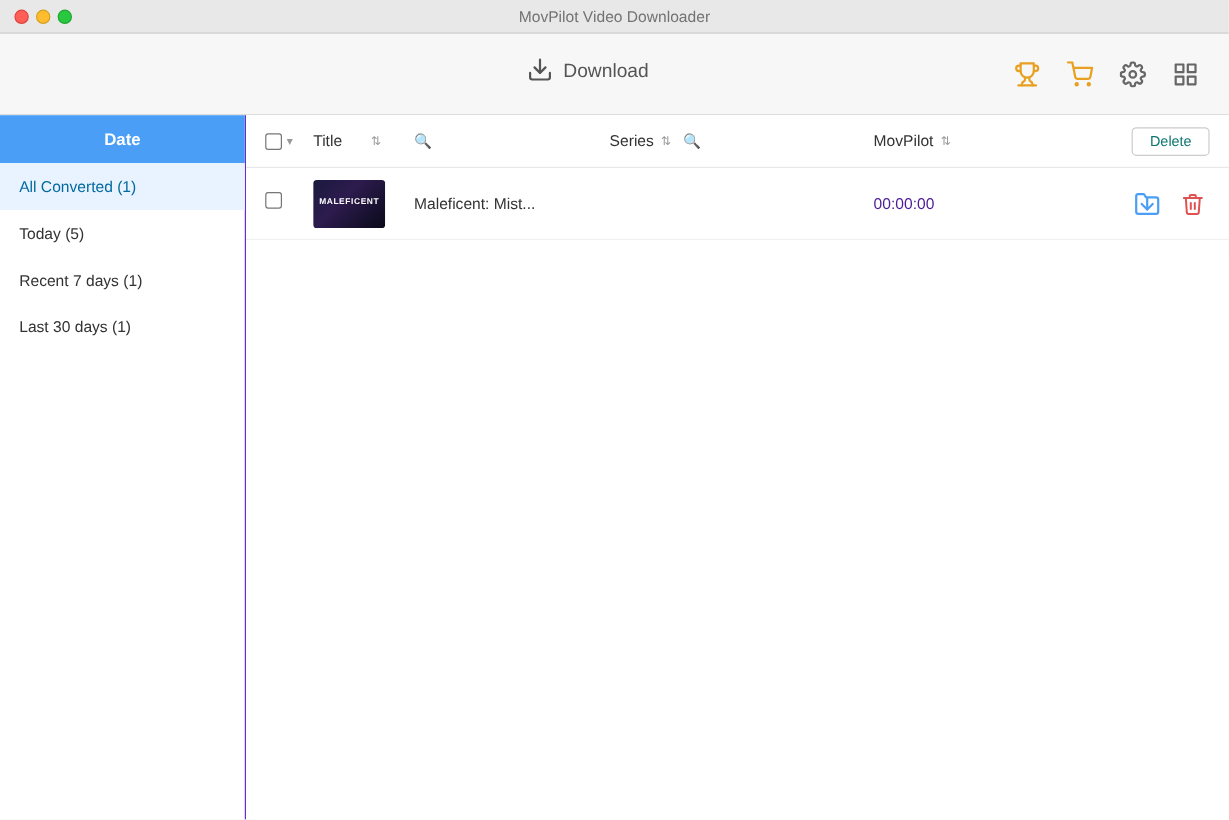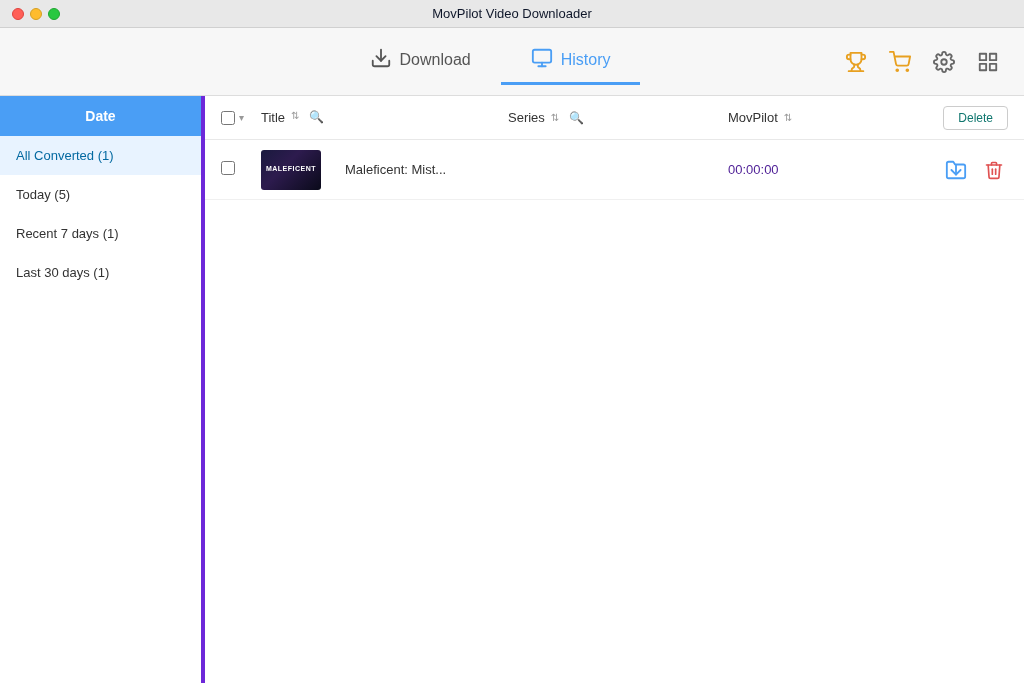--- a/index.html
+++ b/index.html
@@ -16,21 +16,21 @@
       height: 28px;
       background: #e8e8e8;
       display: flex;
       align-items: center;
       justify-content: center;
       position: relative;
       border-bottom: 1px solid #d0d0d0;
     }
     .titlebar-title {
       font-size: 13px;
-      color: #0f172a;
+      color: #737373;
       font-weight: 500;
     }
     .traffic-lights {
       position: absolute;
       left: 12px;
       display: flex;
       gap: 6px;
       align-items: center;
     }
     .traffic-light {
@@ -92,21 +92,21 @@
     
     .main {
       display: flex;
       height: calc(683px - 28px - 68px);
     }
 
     
     .sidebar {
       width: 205px;
       background: #fff;
-      border-right: 4px solid #6d28d9;
+      border-right: 1px solid #6d28d9;
       flex-shrink: 0;
     }
     .sidebar-header {
       background: #4a9ef5;
       color: #fff;
       font-size: 14px;
       font-weight: 600;
       padding: 12px 16px;
       text-align: center;
     }
@@ -138,21 +138,22 @@
     }
     .th-checkbox {
       width: 40px;
       display: flex;
       align-items: center;
       gap: 4px;
     }
     .th-title {
       flex: 1;
       display: flex;
-      gap: 6px;
+      align-items: center;
+      gap: 24px;
       font-size: 13px;
       color: #333;
       font-weight: 500;
     }
     .th-series {
       width: 220px;
       display: flex;
       align-items: center;
       gap: 6px;
       font-size: 13px;
@@ -311,30 +312,20 @@
   <div class="nav-tabs">
     <div class="nav-tab">
       <span class="download-icon">
         <svg width="22" height="22" viewBox="0 0 24 24" fill="none" stroke="#555" stroke-width="2" stroke-linecap="round" stroke-linejoin="round">
           <path d="M21 15v4a2 2 0 0 1-2 2H5a2 2 0 0 1-2-2v-4"></path>
           <polyline points="7 10 12 15 17 10"></polyline>
           <line x1="12" y1="15" x2="12" y2="3"></line>
         </svg>
       </span>
       <span>Download</span>
-    </div>
-    <div class="nav-tab active">
-      <span class="monitor-icon">
-        <svg width="22" height="22" viewBox="0 0 24 24" fill="none" stroke="#4a9ef5" stroke-width="2" stroke-linecap="round" stroke-linejoin="round">
-          <rect x="2" y="3" width="20" height="14" rx="2" ry="2"></rect>
-          <line x1="8" y1="21" x2="16" y2="21"></line>
-          <line x1="12" y1="17" x2="12" y2="21"></line>
-        </svg>
-      </span>
-      <span>History</span>
     </div>
   </div>
   <div class="nav-right">
     <div class="icon-btn icon-trophy">
       <svg width="22" height="22" viewBox="0 0 24 24" fill="none" stroke="#e8a020" stroke-width="2" stroke-linecap="round" stroke-linejoin="round">
         <path d="M6 9H4.5a2.5 2.5 0 0 1 0-5H6"></path>
         <path d="M18 9h1.5a2.5 2.5 0 0 0 0-5H18"></path>
         <path d="M4 22h16"></path>
         <path d="M10 14.66V17c0 .55-.47.98-.97 1.21C7.85 18.75 7 20.24 7 22"></path>
         <path d="M14 14.66V17c0 .55.47.98.97 1.21C16.15 18.75 17 20.24 17 22"></path>

